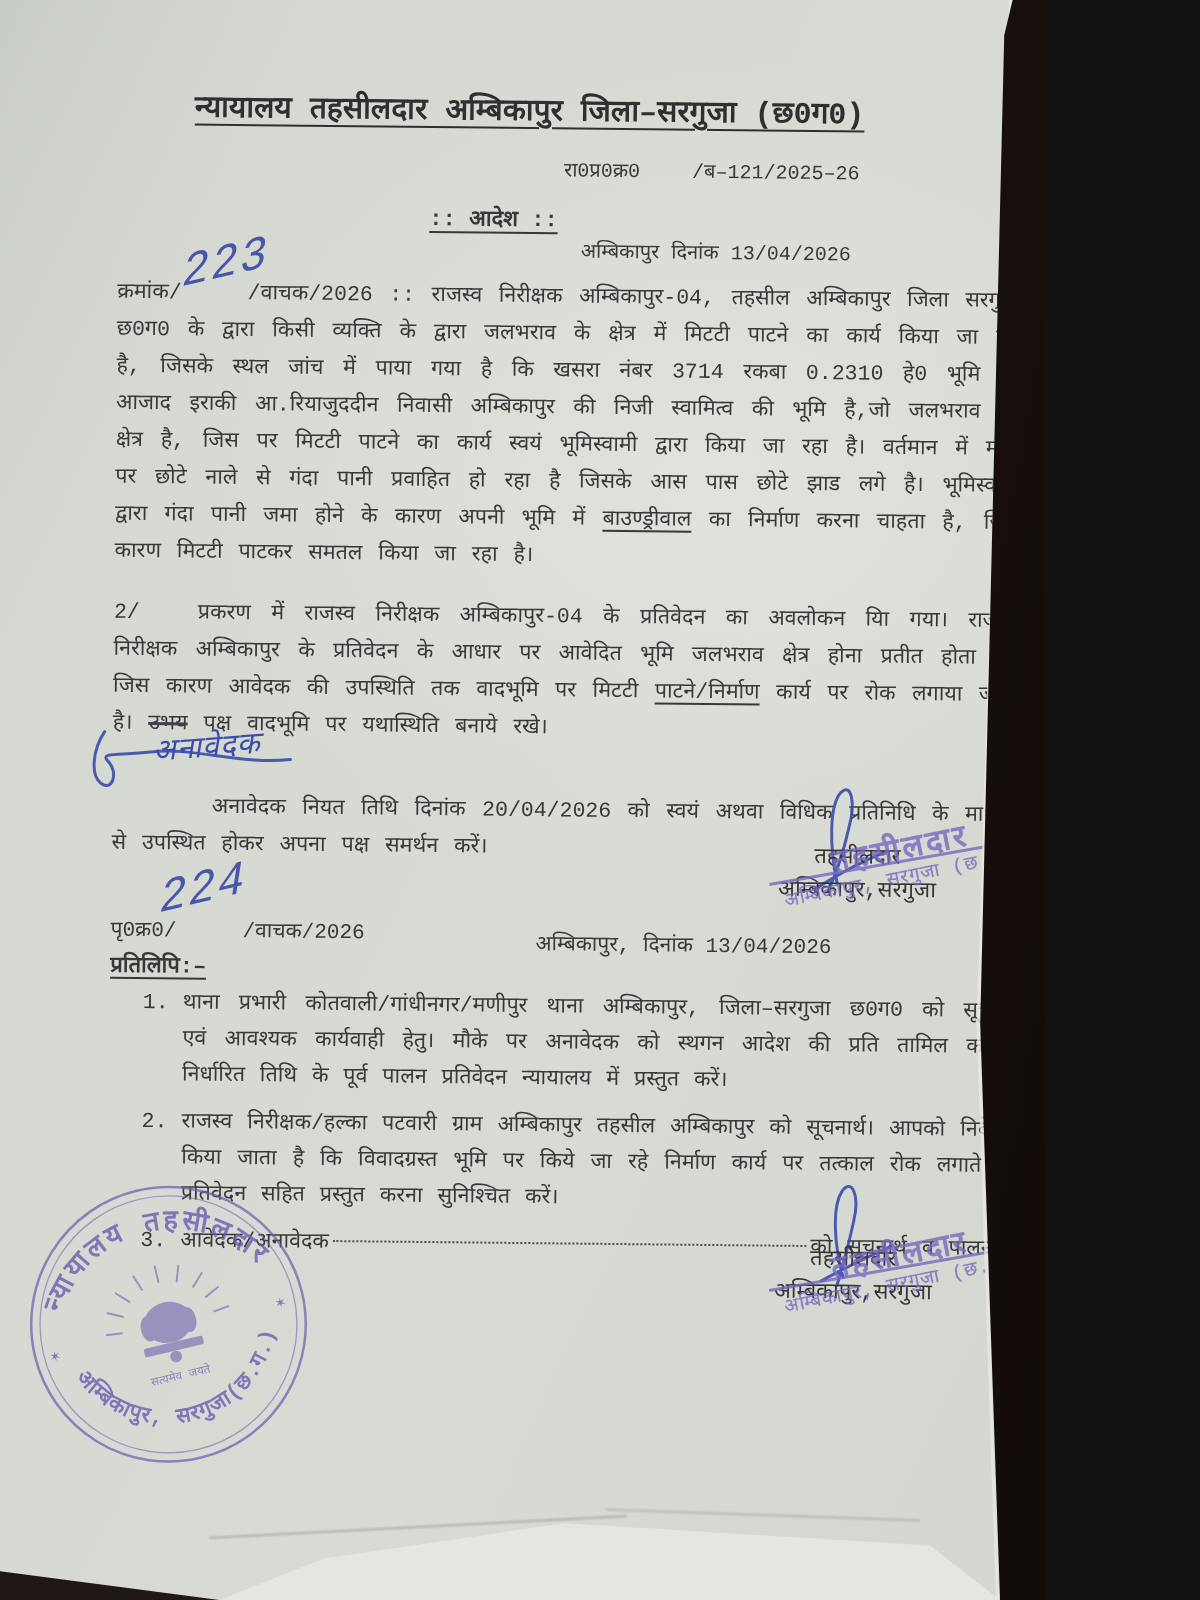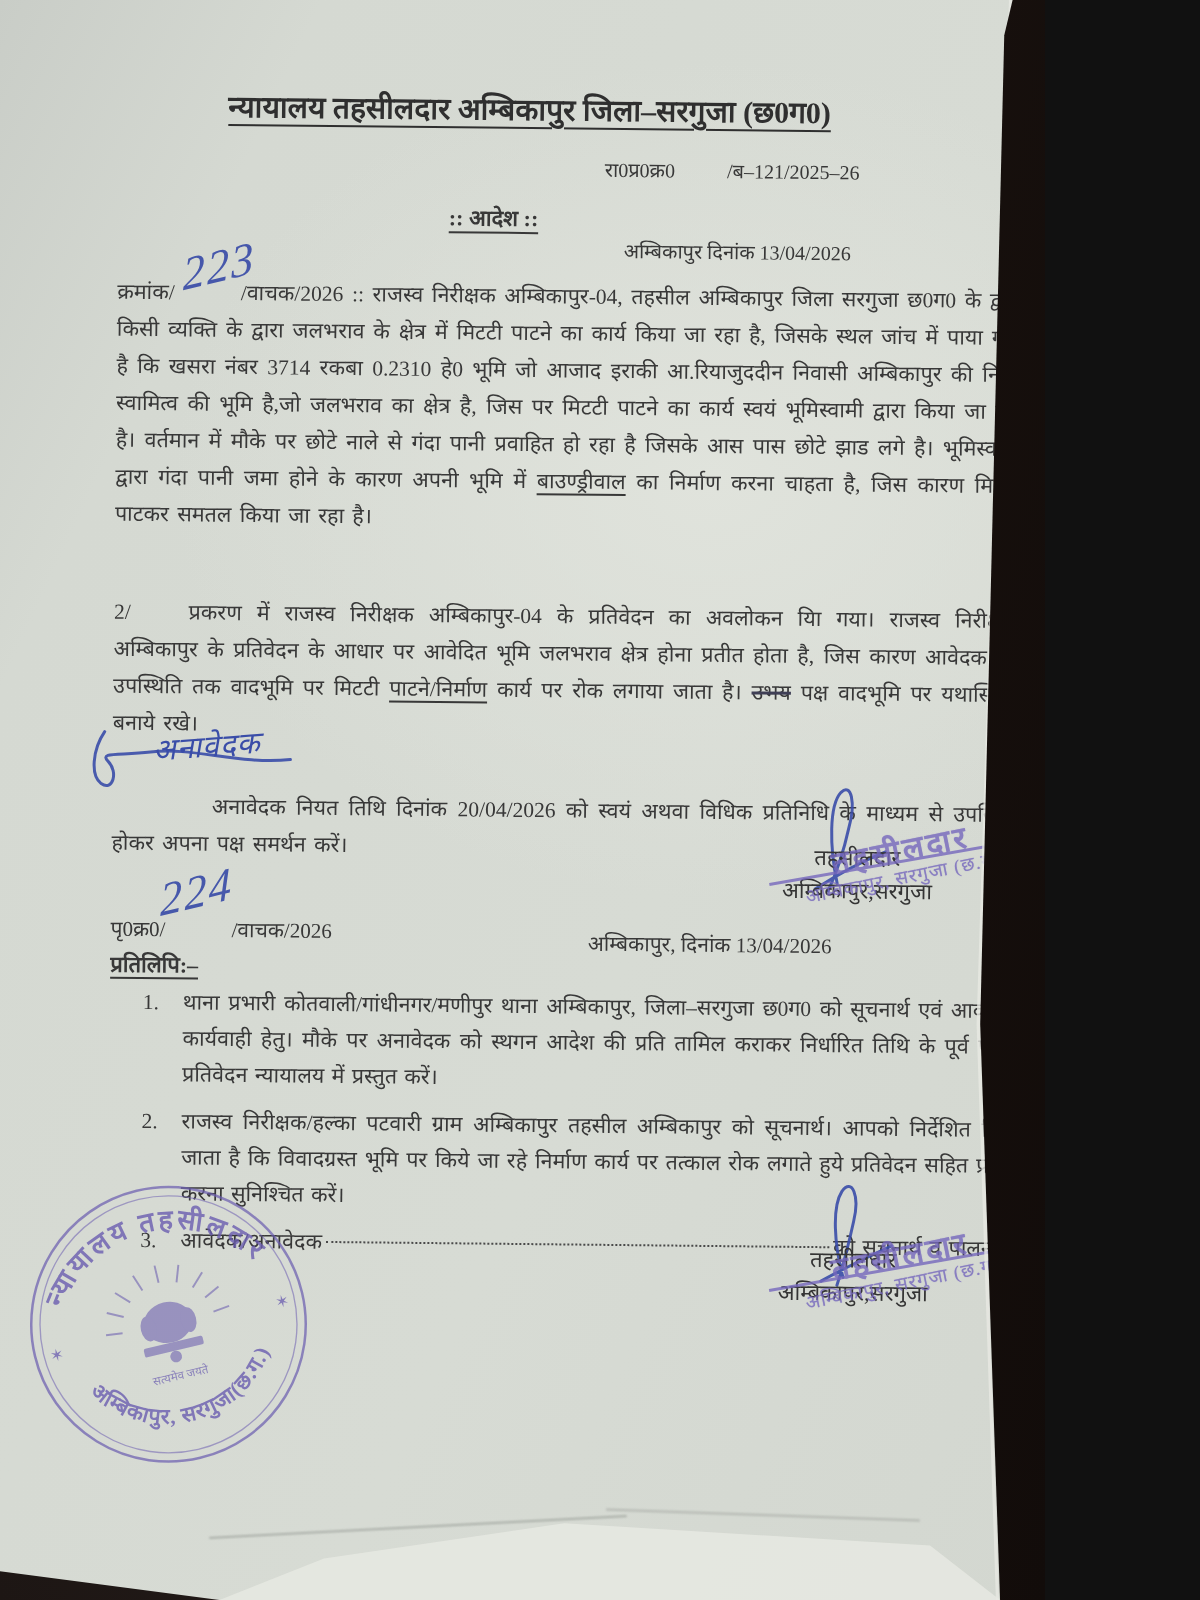--- a/index.html
+++ b/index.html
@@ -1,21 +1,21 @@
 <!DOCTYPE html>
 <html lang="hi"><head>
 <meta charset="utf-8">
 <style>
   html,body{margin:0;padding:0;background:#111;}
   .page{
     position:relative;width:1045px;height:1600px;overflow:hidden;
     background:
       radial-gradient(ellipse 900px 700px at 68% 30%, #e0e3dc 0%, rgba(224,227,220,0) 60%),
       linear-gradient(115deg, #c9cdc7 0%, #d5d9d2 18%, #d7dbd4 60%, #d3d7d0 100%);
-    font-family:Liberation Serif, serif;
+    font-family:Liberation Mono, monospace;
     color:#383838;
   }
   .doc{position:absolute;inset:0;transform:rotate(0.6deg);}
   .abs{position:absolute;}
   
   .title{
     left:0;right:0;top:88px;text-align:center;font-size:30px;font-weight:bold;color:#2f2f2f;
     text-decoration:underline;text-underline-offset:7px;text-decoration-thickness:2px;
   }
   .caseline{right:192px;top:155px;font-size:20px;}

